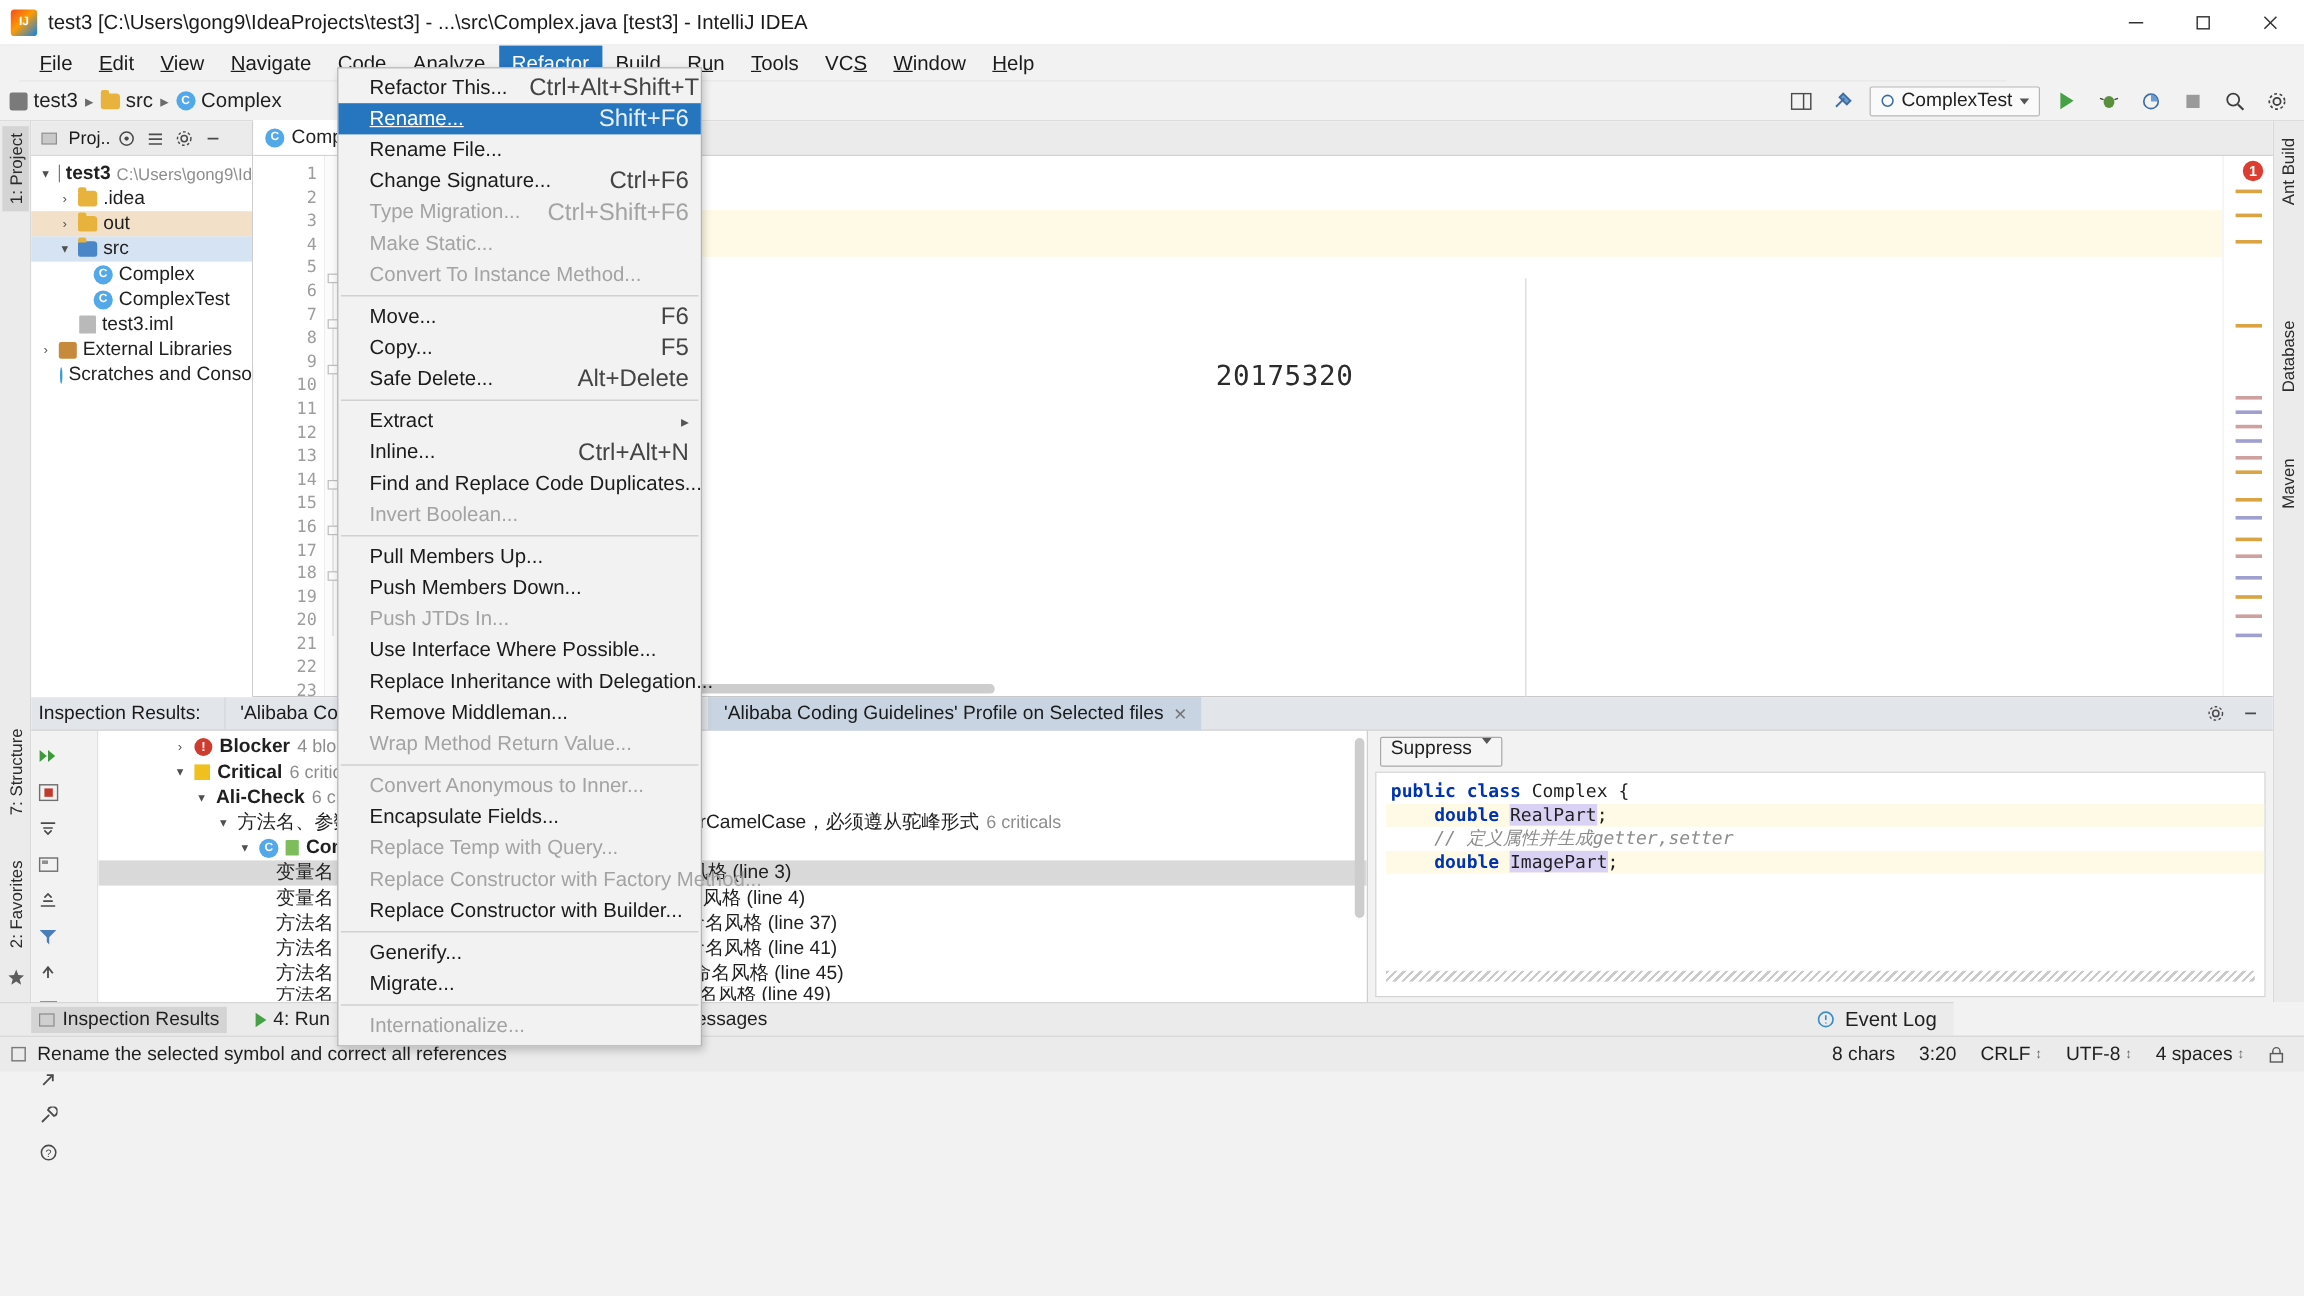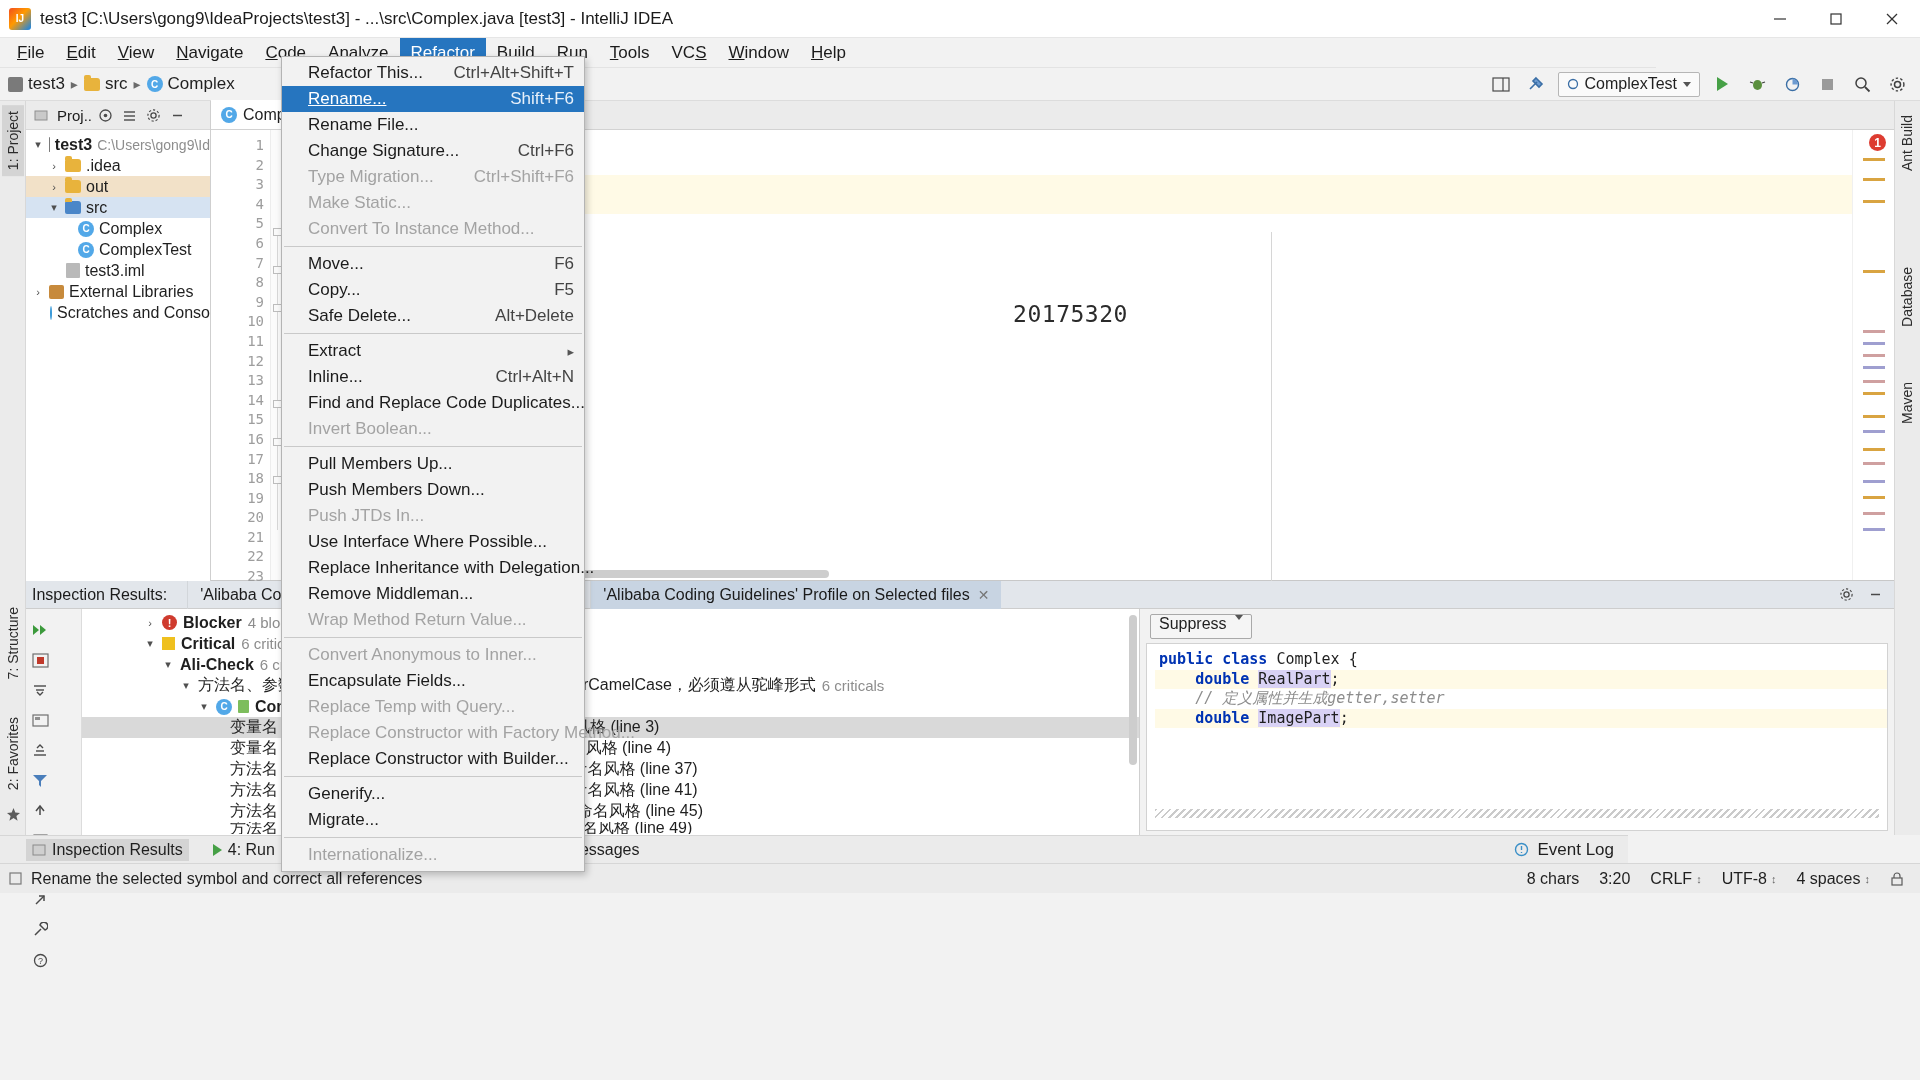--- a/index.html
+++ b/index.html
@@ -33,21 +33,21 @@
   .title-text { font-size: 17px; color: #1b1b1b; white-space: nowrap; }
   .win-btns { margin-left: auto; display: flex; height: 38px; }
   .win-btn {
     width: 56px; height: 38px; display: flex; align-items: center;
     justify-content: center; color: #333;
   }
   .win-btn svg { display: block; }
 
   
   .menubar {
-    position: absolute; top: 38px; left: 0; width: 1656px; height: 30px;
+    position: absolute; top: 38px; left: 16px; width: 1656px; height: 30px;
     background: #f2f2f2; display: flex; align-items: center;
     padding-left: 6px; border-bottom: 1px solid #e3e3e3;
   }
   .menu-item {
     padding: 4px 11px; font-size: 17px; color: #1b1b1b;
     line-height: 22px; white-space: nowrap; cursor: default;
   }
   .menu-item.active { background: #2675bf; color: #ffffff; }
   .menu-item .ul { text-decoration: underline; }
 
@@ -278,21 +278,21 @@
     position: absolute; top: 56px; left: 281px; width: 304px;
     background: #f2f2f2; border: 1px solid #b4b4b4;
     box-shadow: 2px 3px 7px rgba(0,0,0,.22); z-index: 50; padding: 3px 0;
   }
   .ditem {
     height: 26px; display: flex; align-items: center;
     padding: 0 10px 0 26px; font-size: 17px; color: #1b1b1b; white-space: nowrap;
   }
   .ditem.disabled { color: #a3a3a3; }
   .ditem.sel { background: #2675bf; color: #ffffff; }
-  .ditem .sc { margin-left: auto; font-size: 17px; color: #444; padding-left: 18px; }
+  .ditem .sc { margin-left: auto; font-size: 20px; color: #444; padding-left: 18px; }
   .ditem.sel .sc { color: #e7f0fa; }
   .ditem .submenu-arrow { margin-left: auto; font-size: 13px; color: #555; }
   .dsep { height: 1px; background: #c9c9c9; margin: 4px 2px; }
   .ul { text-decoration: underline; }
 </style>
 </head>
 <body>
 
 <div id="app">
 

